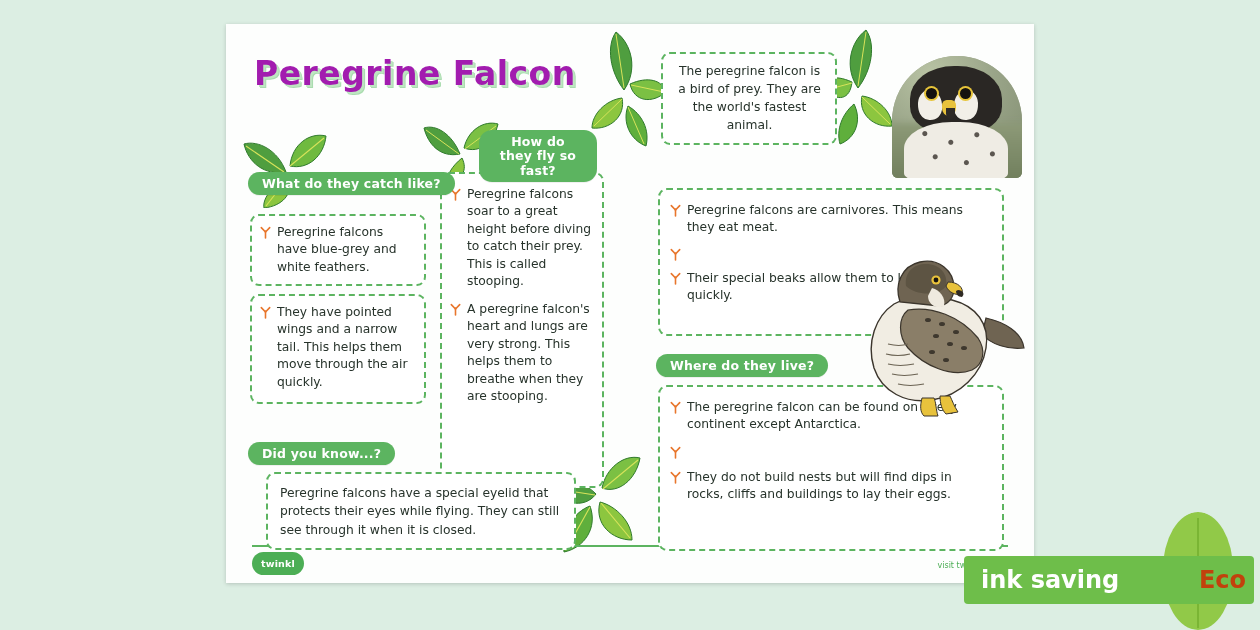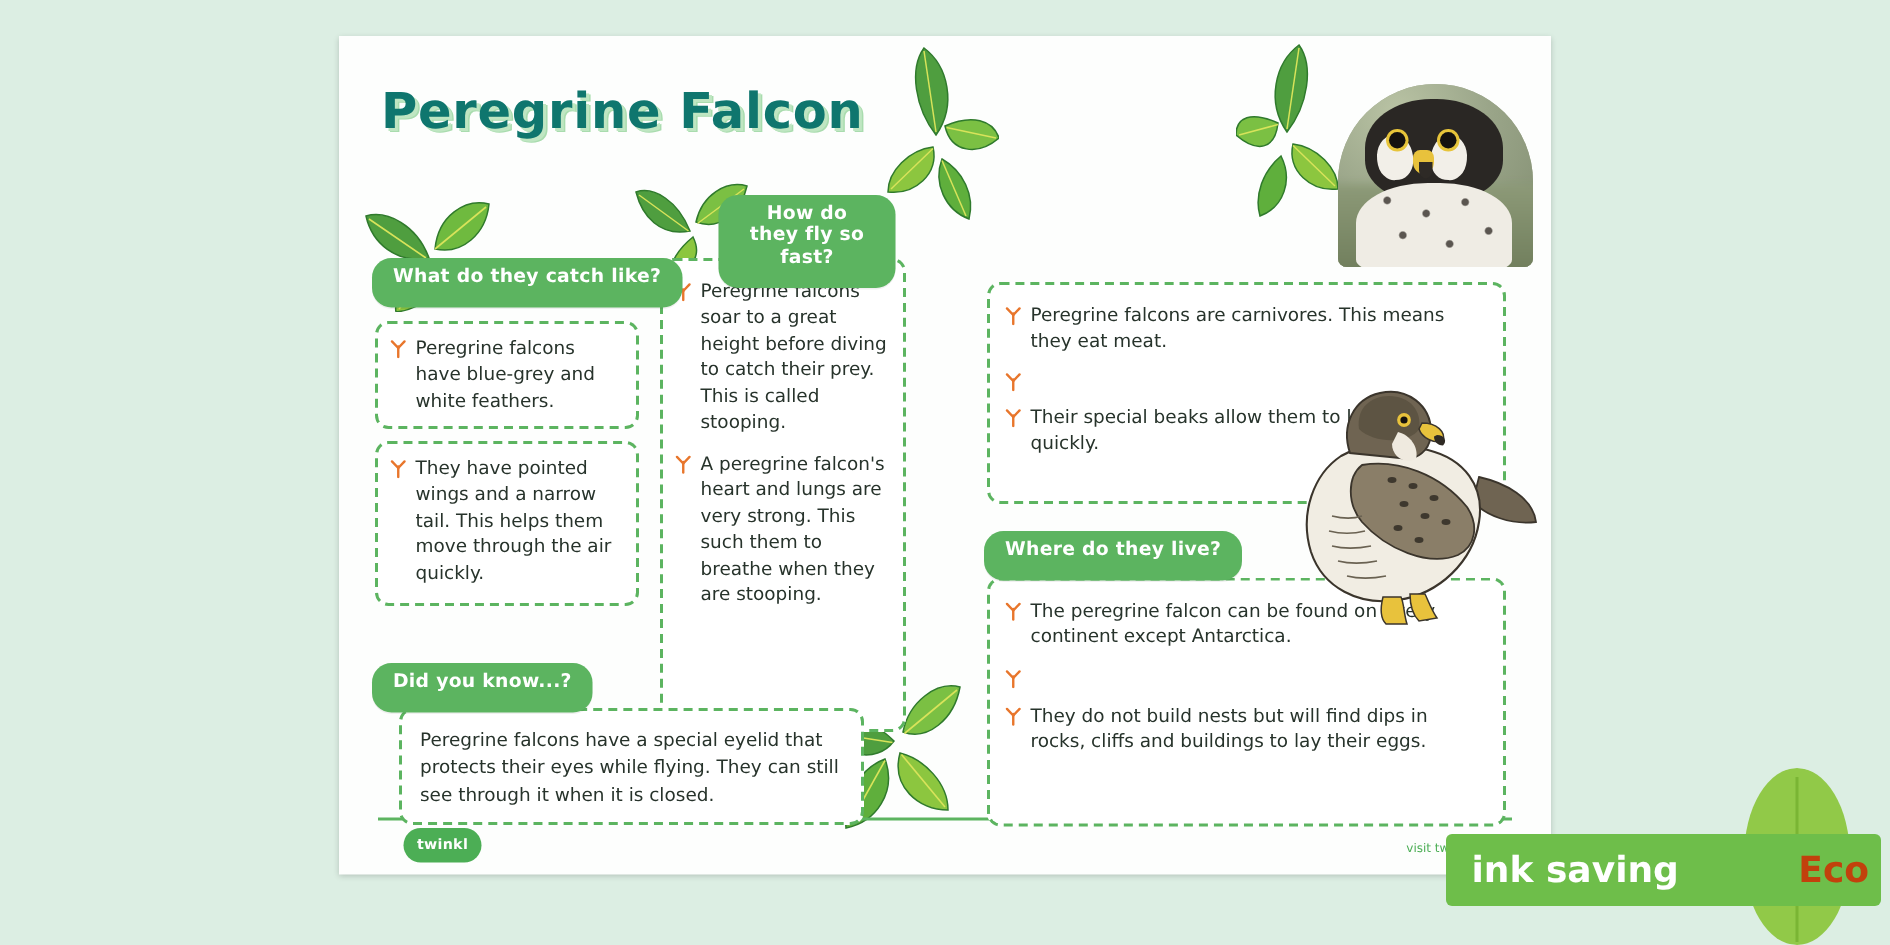--- a/index.html
+++ b/index.html
@@ -25,21 +25,21 @@
   }
   
   .hdr {
     position: absolute;
     background: #5cb460;
     color: #ffffff;
     font-weight: bold;
     font-size: 12.5px;
     letter-spacing: .2px;
     border-radius: 13px;
-    padding: 5px 14px 14px 14px;
+    padding: 5px 14px 4px 14px;
     line-height: 1.15;
     font-family: "DejaVu Sans", sans-serif;
     z-index: 6;
     box-shadow: 0 1px 0 rgba(0,0,0,.06);
   }
   .dbox {
     position: absolute;
     border: 2px dashed #5cb460;
     border-radius: 9px;
     background: #ffffff;
@@ -63,21 +63,21 @@
   .btext { flex: 1 1 auto; }
 
   
   #title {
     position: absolute;
     left: 28px; top: 30px;
     width: 390px;
     font-family: "DejaVu Sans", sans-serif;
     font-weight: bold;
     font-size: 33px;
-    color: #0f766e;
+    color: #a21caf;
     letter-spacing: .5px;
     text-shadow: 2px 2px 0 #bfe6c2, 3px 3px 0 #a9dcae;
     z-index: 7;
   }
 
   
   .leaf { position: absolute; z-index: 2; }
 
   
   #photo {
@@ -121,21 +121,21 @@
       radial-gradient(circle at 85% 55%, #5b5650 0 2px, transparent 3px),
       #efece4;
     border-radius:46% 46% 12% 12%;}
 
   
   #falcon { position: absolute; right: 8px; top: 228px; width: 190px; height: 175px; z-index: 5; }
 
   
   #rule { position:absolute; left:26px; right:26px; bottom:36px; height:2px; background:#5cb460; z-index:3;}
   #twinkl {
-    position:absolute; left:43px; bottom:8px;
+    position:absolute; left:26px; bottom:8px;
     width:52px; height:23px; border-radius:12px; background:#4cae55;
     color:#fff; font-size:9.5px; font-weight:bold; display:flex;
     align-items:center; justify-content:center; letter-spacing:.2px; z-index:6;
   }
   #visit {
     position:absolute; right:34px; bottom:13px; font-size:8px; color:#4cae55;
     font-family:"DejaVu Sans", sans-serif; z-index:6;
   }
 
   
@@ -247,20 +247,23 @@
           <path d="M6 44 L51 51"></path>
             <path d="M94 16 L59 45"></path>
             <path d="M86 94 L57 59"></path>
             <path d="M22 106 L46 63"></path>
         </g>
       </svg>
     </div>
 
     <div id="title">Peregrine Falcon</div>
 
+    <div class="dbox" style="left:435px; top:28px; width:176px; height:93px;">
+      <div class="txt" style="padding:9px 10px 0 11px; text-align:center; line-height:1.46;">The peregrine falcon is a bird of prey. They are the world's fastest animal.</div>
+    </div>
 
     <div id="photo">
       <div class="sky"></div>
         <div class="blur1"></div>
       <div class="head"></div>
       <div class="cheekL"></div>
         <div class="cheekR"></div>
       <div class="breast"></div>
       <div class="eyeL"></div>
         <div class="eyeR"></div>
@@ -320,21 +323,21 @@
       <div class="brow" style="padding:10px 10px 0 8px;">
         <span class="bullet">
           <svg width="11" height="13" viewBox="0 0 11 13">
               <g stroke="#e8762c" stroke-width="1.6" fill="none" stroke-linecap="round">
             <path d="M5.5 12 L5.5 5"></path>
                 <path d="M5.5 6 L1.3 1.6"></path>
                 <path d="M5.5 6 L9.7 1.6"></path>
               </g>
             </svg>
         </span>
-        <span class="btext txt">A peregrine falcon's heart and lungs are very strong. This such them to breathe when they are stooping.</span>
+        <span class="btext txt">A peregrine falcon's heart and lungs are very strong. This helps them to breathe when they are stooping.</span>
       </div>
     </div>
 
     <div class="hdr" style="left:22px; top:418px;">Did you know...?</div>
     <div class="dbox" style="left:40px; top:448px; width:310px; height:78px;">
       <div class="txt" style="padding:10px 12px 0 12px; line-height:1.5;">Peregrine falcons have a special eyelid that protects their eyes while flying. They can still see through it when it is closed.</div>
     </div>
 
     <div class="dbox" style="left:432px; top:164px; width:346px; height:148px;">
       <div class="brow" style="padding:12px 12px 0 10px;">

